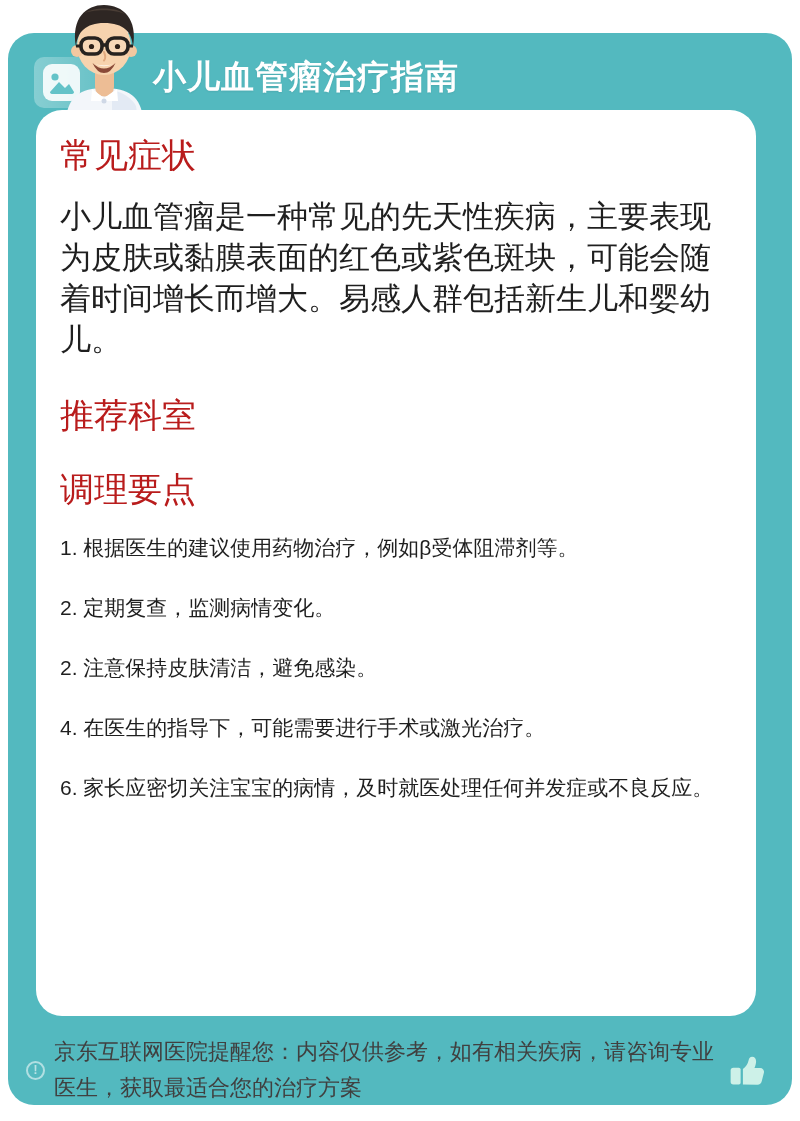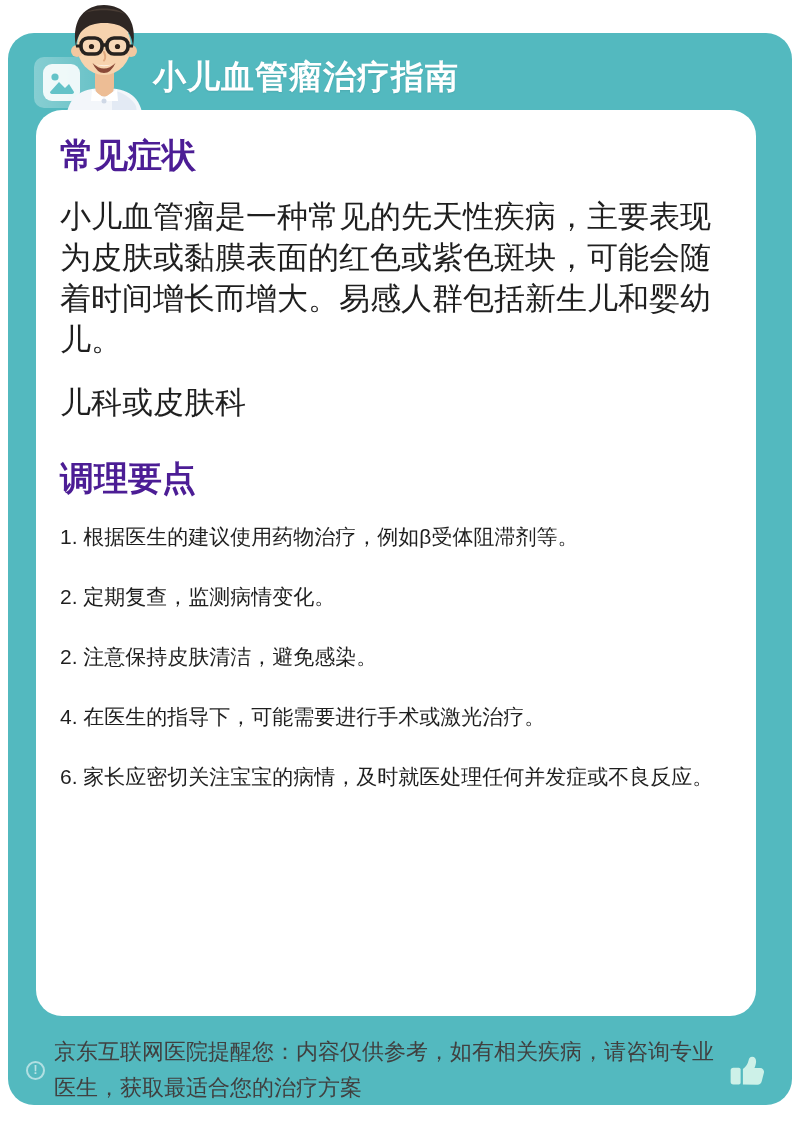--- a/index.html
+++ b/index.html
@@ -53,22 +53,22 @@
     left: 28px; top: 77px;
     width: 720px; height: 906px;
     background: #ffffff;
     border-radius: 26px;
     padding: 26px 16px 0 24px;
     overflow: hidden;
   }
   .card h2 {
     font-size: 34px;
     line-height: 38px;
-    font-weight: bold;
-    color: #4c1d95;
+    font-weight: normal;
+    color: #b91c1c;
     margin-top: 36px;
   }
   .card h2:first-child { margin-top: 0; }
   .card p.body-text {
     font-size: 31px;
     line-height: 41px;
     color: #1f1f1f;
     margin-top: 22px;
     width: 680px;
   }
@@ -144,21 +144,21 @@
       <path d="M43.5 62 Q52 66.5 60.5 62 Q52 65 43.5 62 Z" fill="#ffffff"></path>
     </svg>
   </div>
 
   <div class="page-title">小儿血管瘤治疗指南</div>
 
   <div class="card">
     <h2>常见症状</h2>
     <p class="body-text">小儿血管瘤是一种常见的先天性疾病，主要表现为皮肤或黏膜表面的红色或紫色斑块，可能会随着时间增长而增大。易感人群包括新生儿和婴幼儿。</p>
 
-    <p class="body-text">儿科或皮肤科</p>
+    <h2>推荐科室</h2>
 
     <h2>调理要点</h2>
     <div class="care-list">
       <div class="care-item">1. 根据医生的建议使用药物治疗，例如β受体阻滞剂等。</div>
       <div class="care-item">2. 定期复查，监测病情变化。</div>
       <div class="care-item">2. 注意保持皮肤清洁，避免感染。</div>
       <div class="care-item">4. 在医生的指导下，可能需要进行手术或激光治疗。</div>
       <div class="care-item">6. 家长应密切关注宝宝的病情，及时就医处理任何并发症或不良反应。</div>
     </div>
   </div>

